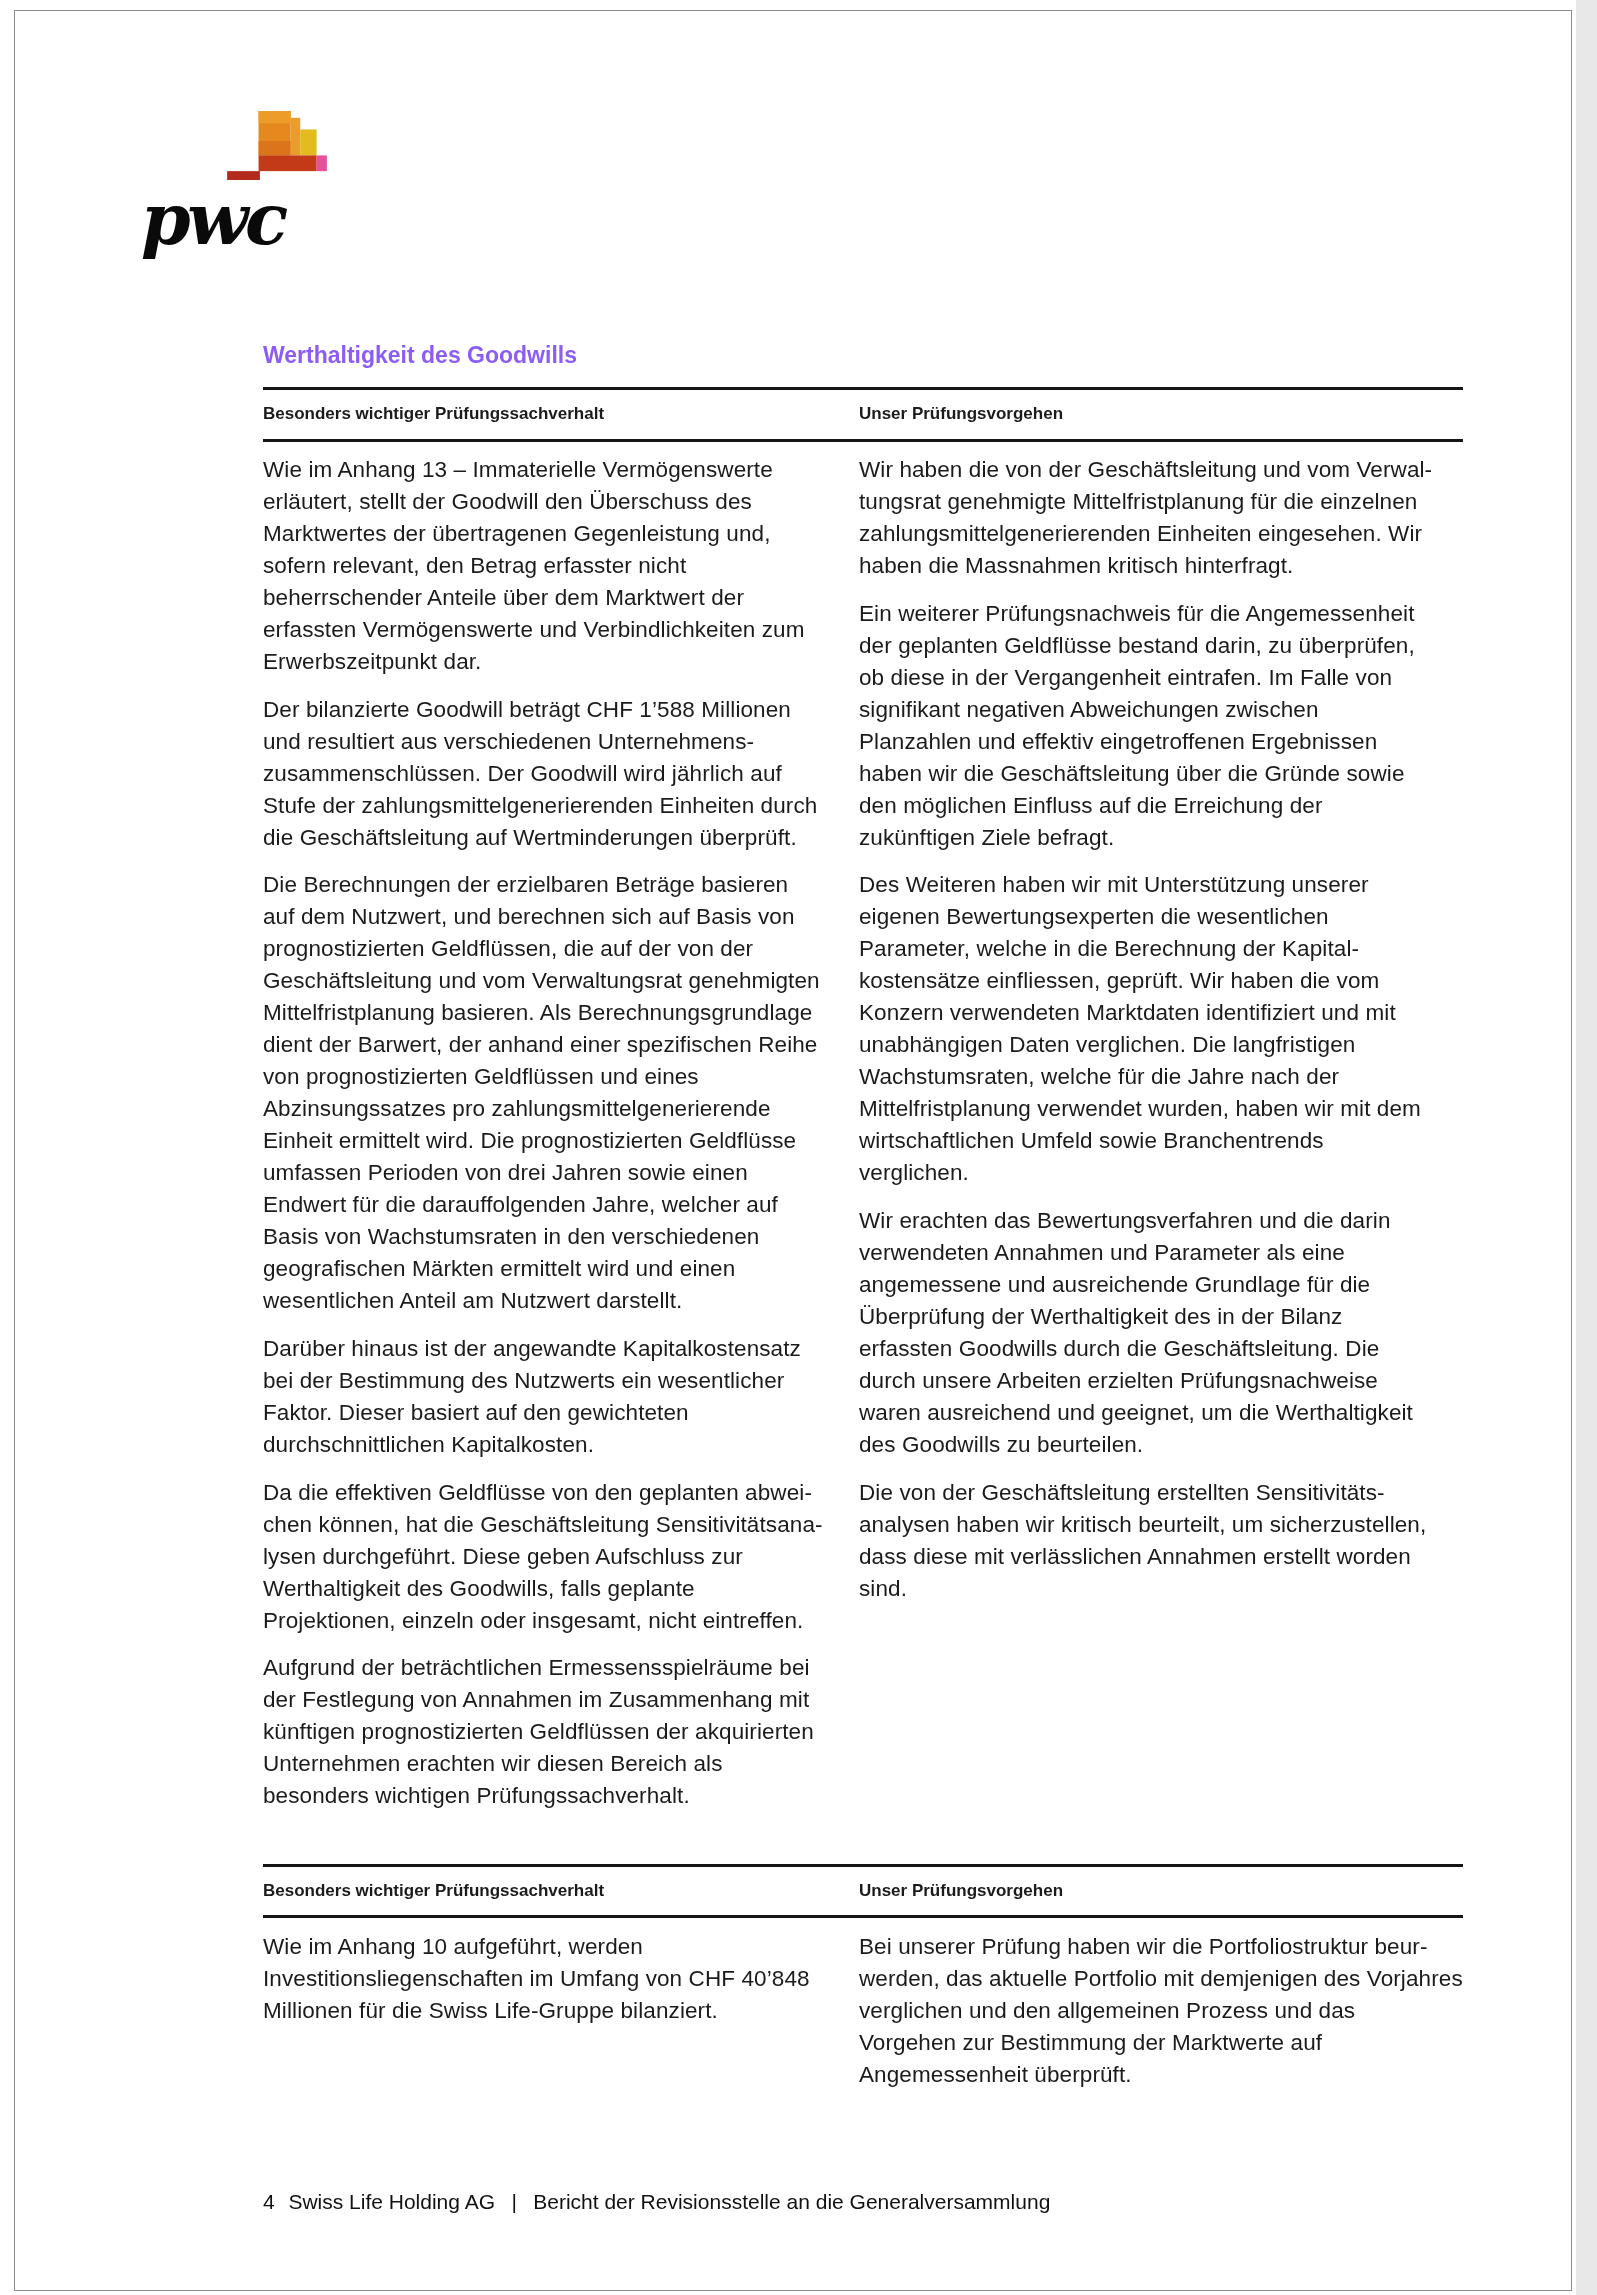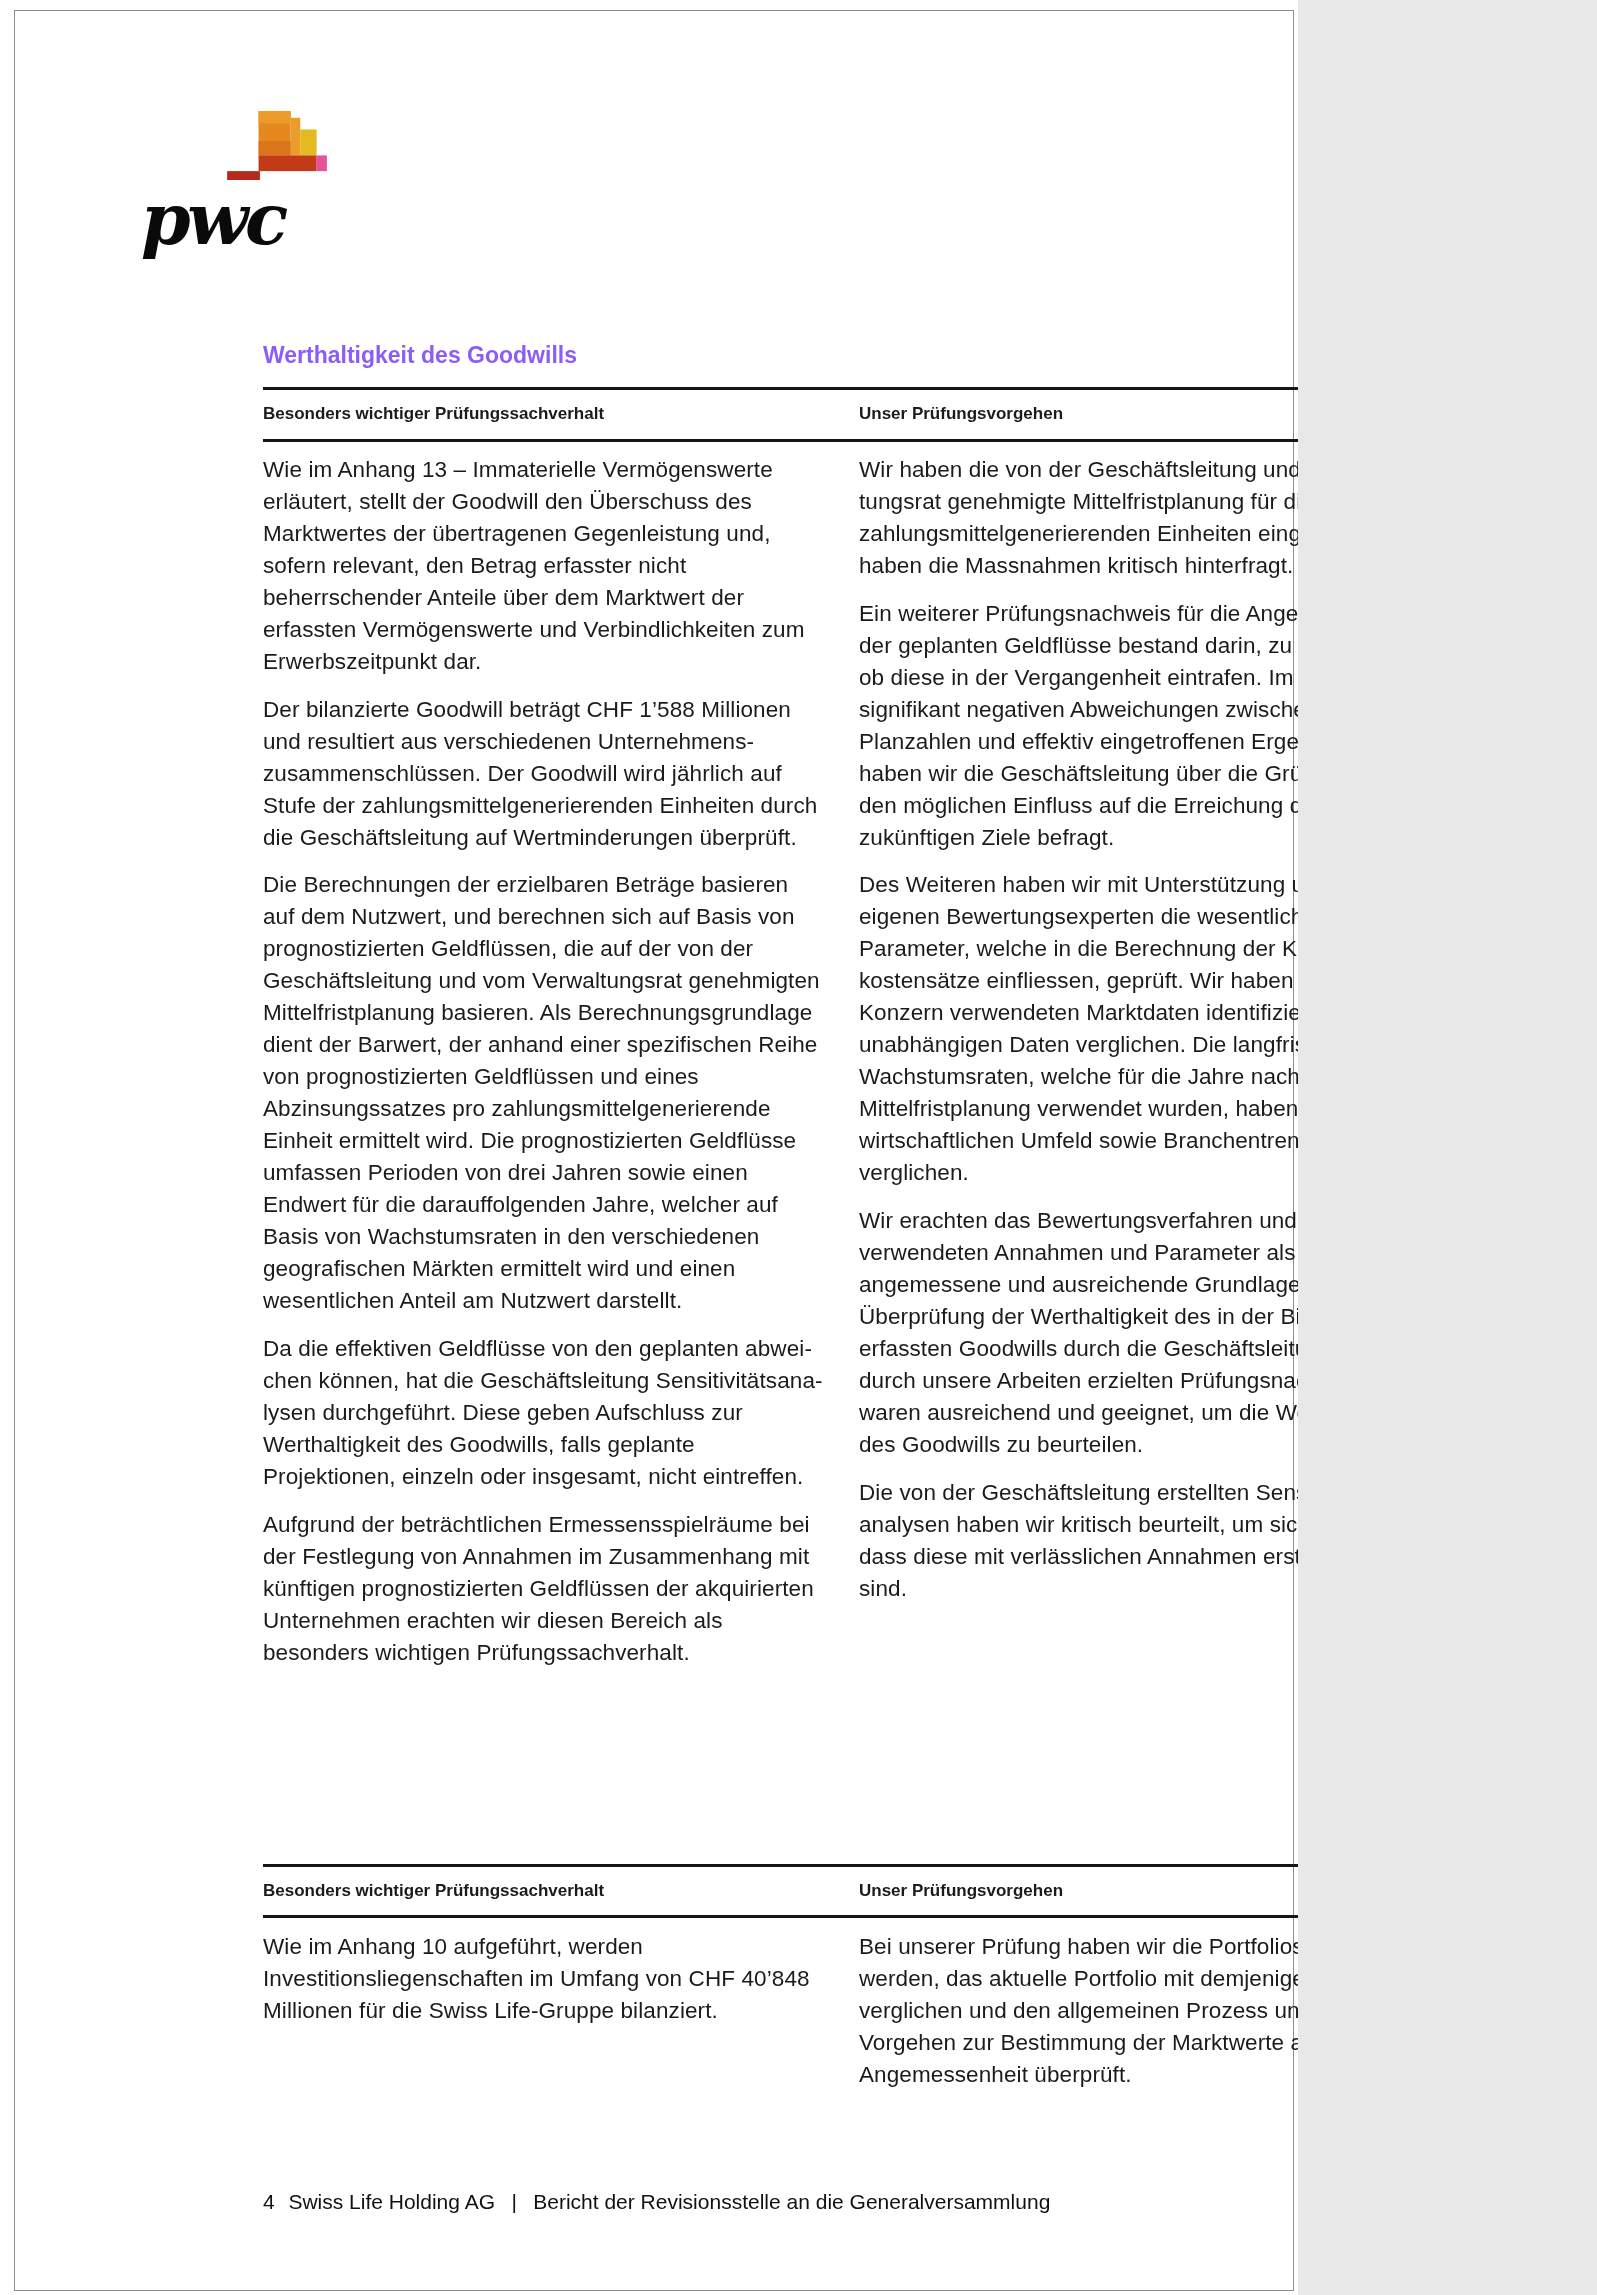--- a/index.html
+++ b/index.html
@@ -1,17 +1,17 @@
 <!DOCTYPE html>
 <html style="font-size:11px"><head>
 <meta charset="utf-8">
 <style>
   html,body { margin:0; padding:0; background:#e8e8e8; }
   .page {
-    position:relative; width:1298px; height:2295px; background:#ffffff;
+    position:relative; width:1576px; height:2295px; background:#ffffff;
     font-family:"Liberation Sans", sans-serif; color:#1b1b1b; overflow:hidden;
   }
   .frame {
     position:absolute; top:9.6px; left:13.7px; right:4.1px; bottom:4.1px;
     border:1.4px solid #8d8d8d; pointer-events:none;
   }
   
   .logo-blocks { position:absolute; left:227px; top:111px; width:100px; height:69px; }
   .logo-word {
     position:absolute; left:141px; top:182px; width:157px;
@@ -94,20 +94,24 @@
 Mittelfristplanung basieren. Als Berechnungsgrundlage
 dient der Barwert, der anhand einer spezifischen Reihe
 von prognostizierten Geldflüssen und eines
 Abzinsungssatzes pro zahlungsmittelgenerierende
 Einheit ermittelt wird. Die prognostizierten Geldflüsse
 umfassen Perioden von drei Jahren sowie einen
 Endwert für die darauffolgenden Jahre, welcher auf
 Basis von Wachstumsraten in den verschiedenen
 geografischen Märkten ermittelt wird und einen
 wesentlichen Anteil am Nutzwert darstellt.</p>
+    <p>Darüber hinaus ist der angewandte Kapitalkostensatz
+bei der Bestimmung des Nutzwerts ein wesentlicher
+Faktor. Dieser basiert auf den gewichteten
+durchschnittlichen Kapitalkosten.</p>
     <p>Da die effektiven Geldflüsse von den geplanten abwei-
 chen können, hat die Geschäftsleitung Sensitivitätsana-
 lysen durchgeführt. Diese geben Aufschluss zur
 Werthaltigkeit des Goodwills, falls geplante
 Projektionen, einzeln oder insgesamt, nicht eintreffen.</p>
     <p>Aufgrund der beträchtlichen Ermessensspielräume bei
 der Festlegung von Annahmen im Zusammenhang mit
 künftigen prognostizierten Geldflüssen der akquirierten
 Unternehmen erachten wir diesen Bereich als
 besonders wichtigen Prüfungssachverhalt.</p>

